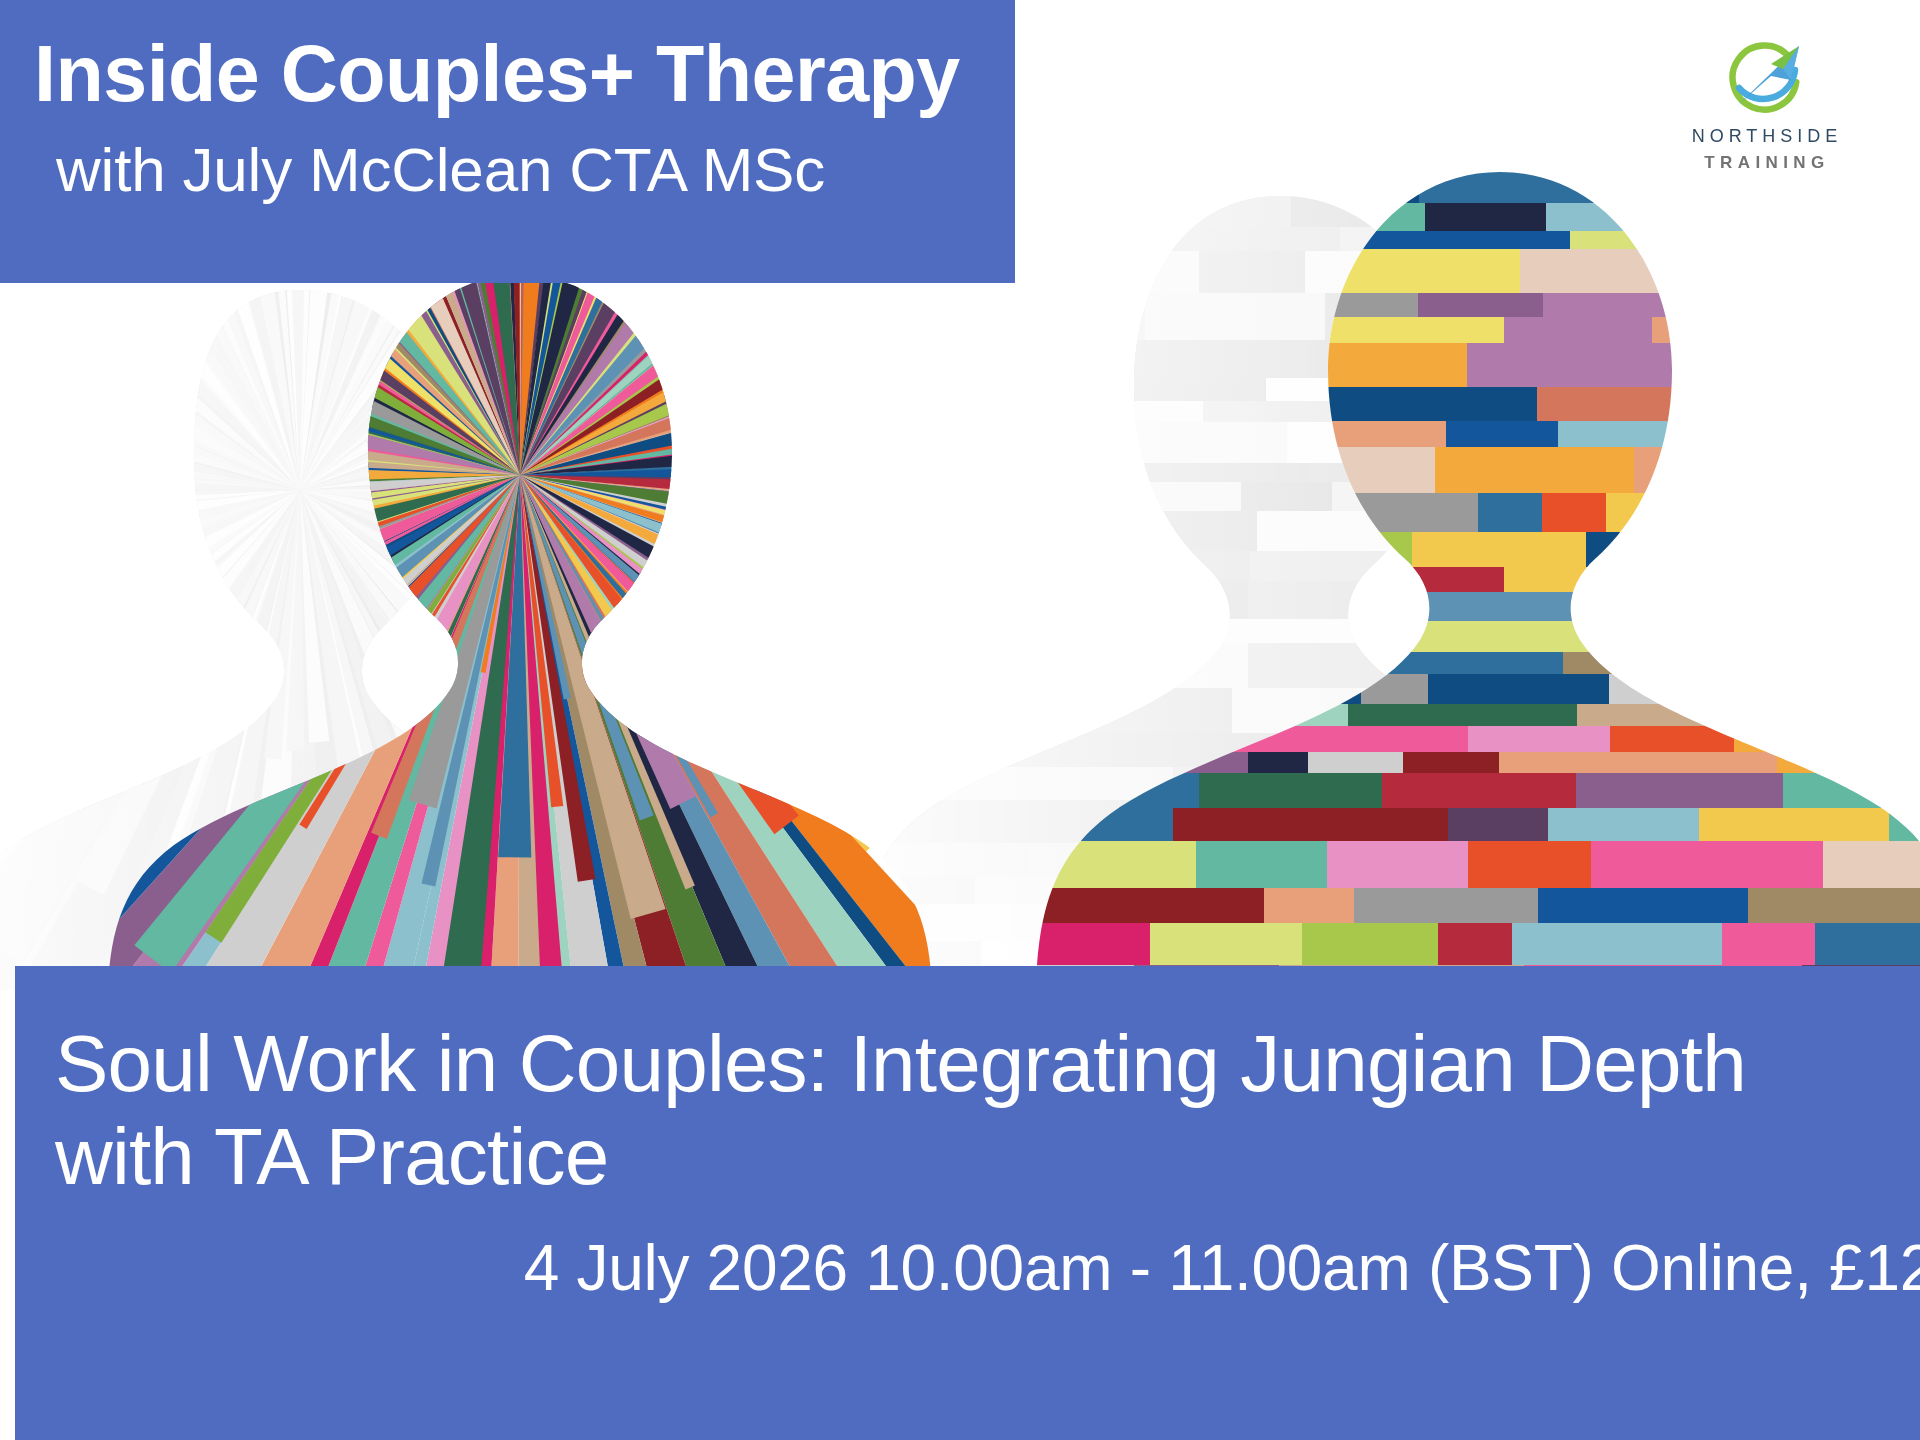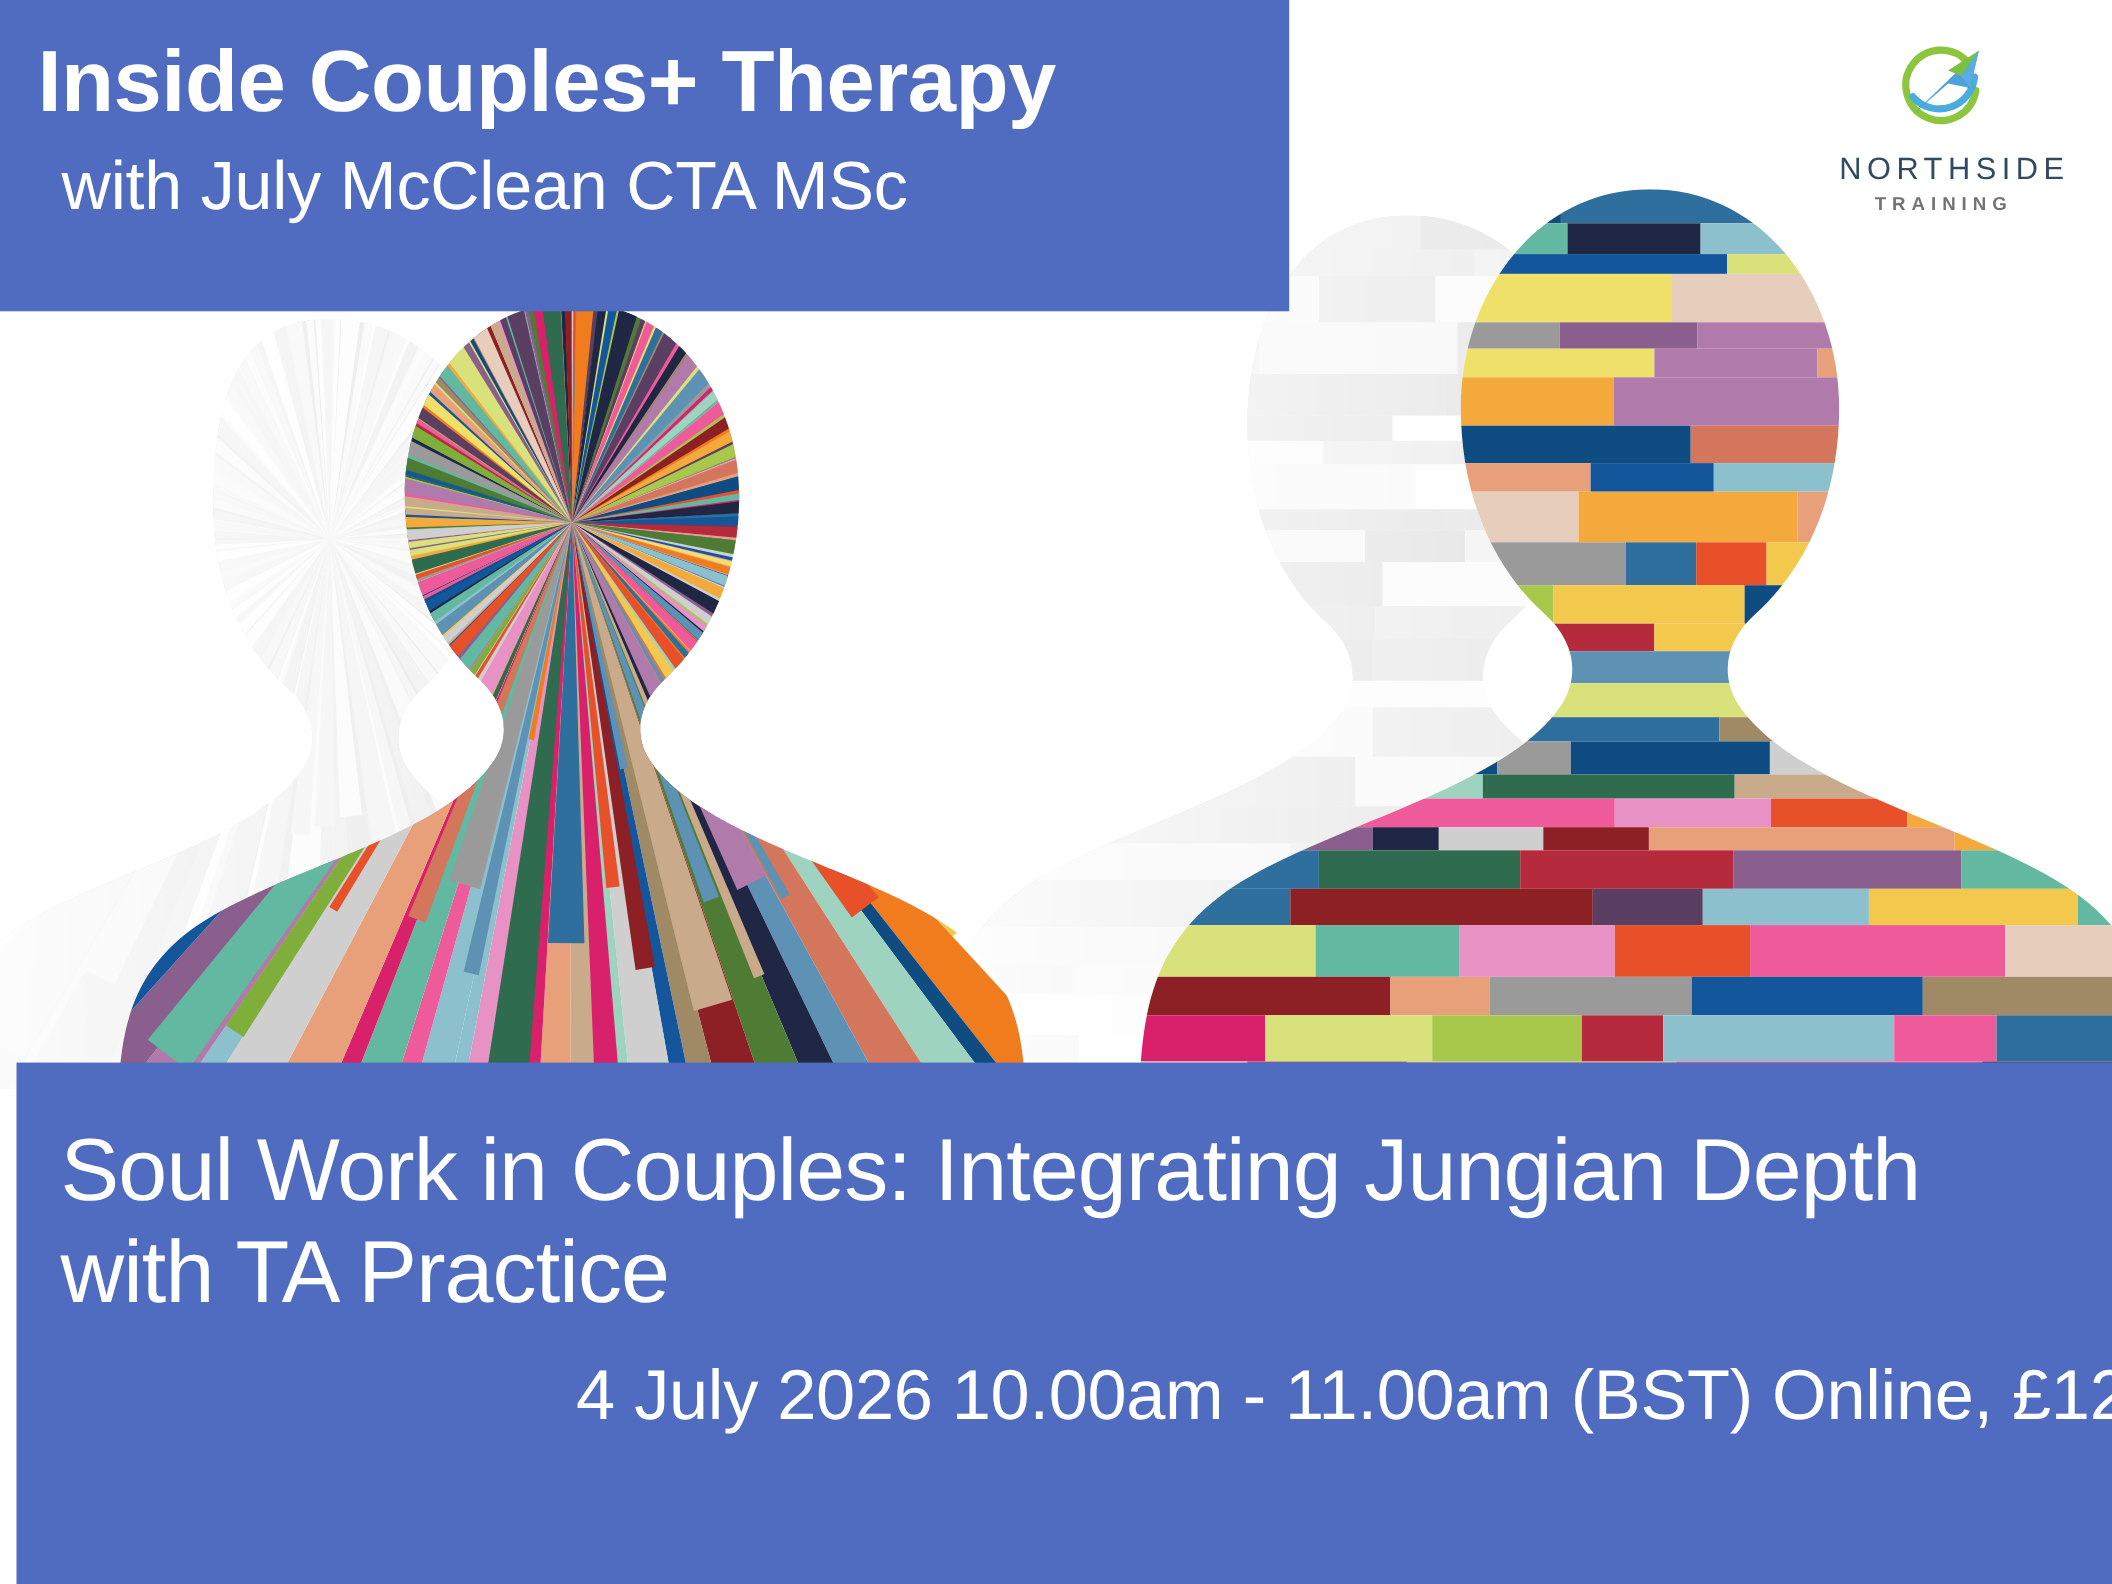--- a/index.html
+++ b/index.html
@@ -26,21 +26,21 @@
     inset: 0;
     width: 1920px;
     height: 1440px;
   }
 
   
   #header-banner {
     position: absolute;
     left: 0;
     top: 0;
-    width: 1172px;
+    width: 1015px;
     height: 283px;
     background: #4f6cc0;
     box-sizing: border-box;
     padding: 34px 0 0 34px;
     z-index: 5;
   }
   #header-title {
     color: #ffffff;
     font-size: 79px;
     line-height: 1.0;
@@ -68,24 +68,24 @@
     text-align: center;
     z-index: 6;
   }
   #logo-mark {
     display: block;
     margin: 0 auto;
   }
   #logo-wordmark {
     display: block;
     color: #2f4a63;
-    font-size: 28px;
+    font-size: 18px;
     letter-spacing: 5.0px;
     font-weight: 400;
-    margin-top: 14px;
+    margin-top: 2px;
     white-space: nowrap;
   }
   #logo-tagline {
     display: block;
     color: #737373;
     font-size: 17px;
     letter-spacing: 5.4px;
     font-weight: 700;
     margin-top: 6px;
     white-space: nowrap;

